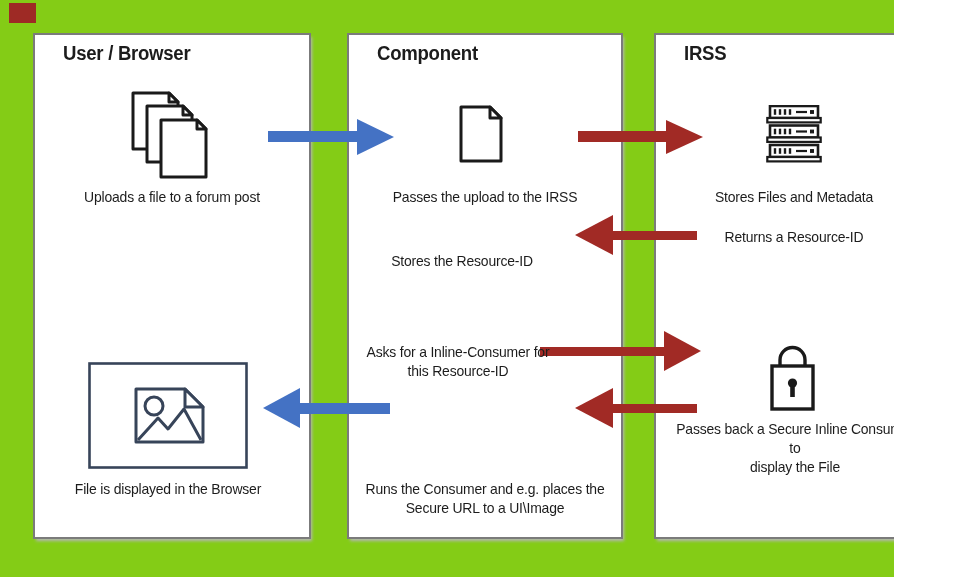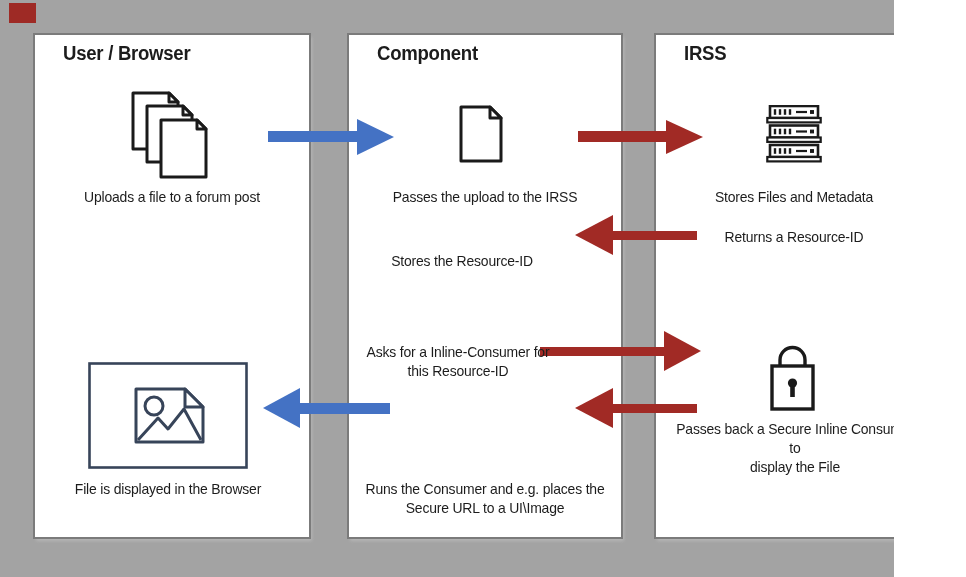--- a/index.html
+++ b/index.html
@@ -1,17 +1,17 @@
 <!DOCTYPE html>
 <html><head>
 <meta charset="utf-8">
 <style>
   html,body{margin:0;padding:0;background:#ffffff;}
   #canvas{
-    position:relative;width:894px;height:577px;background:#a3a3a3;overflow:hidden;
+    position:relative;width:894px;height:577px;background:#84cc16;overflow:hidden;
     font-family:"Liberation Sans","DejaVu Sans",sans-serif;color:#1c1c1c;
   }
   .lane{
     position:absolute;top:33px;height:506px;background:#ffffff;
     border:2px solid #7b7b7b;box-shadow:2px 3px 3px -1px #b5b5b5;box-sizing:border-box;
   }
   .lane-title{
     position:absolute;top:42px;font-size:20px;font-weight:bold;letter-spacing:-0.3px;
     transform:scaleX(0.93);transform-origin:left top;white-space:nowrap;
   }

